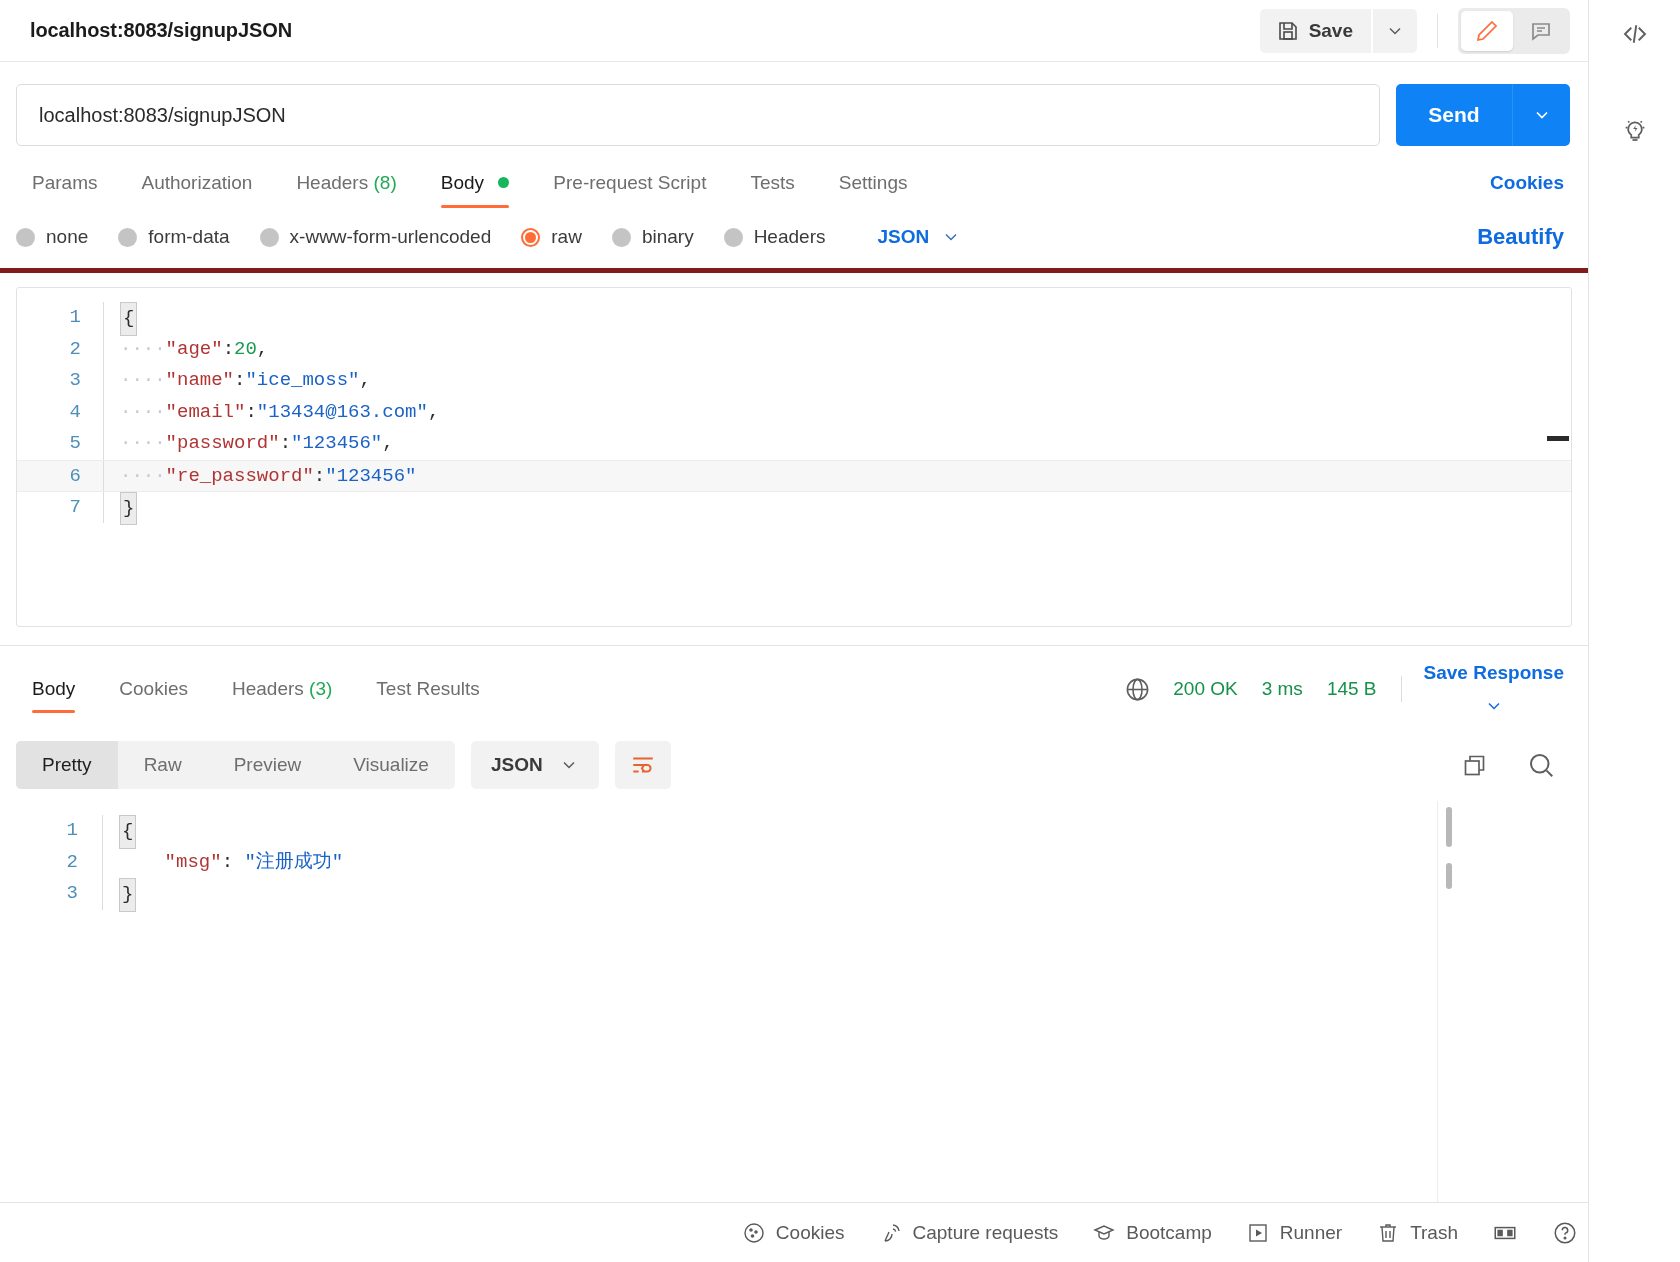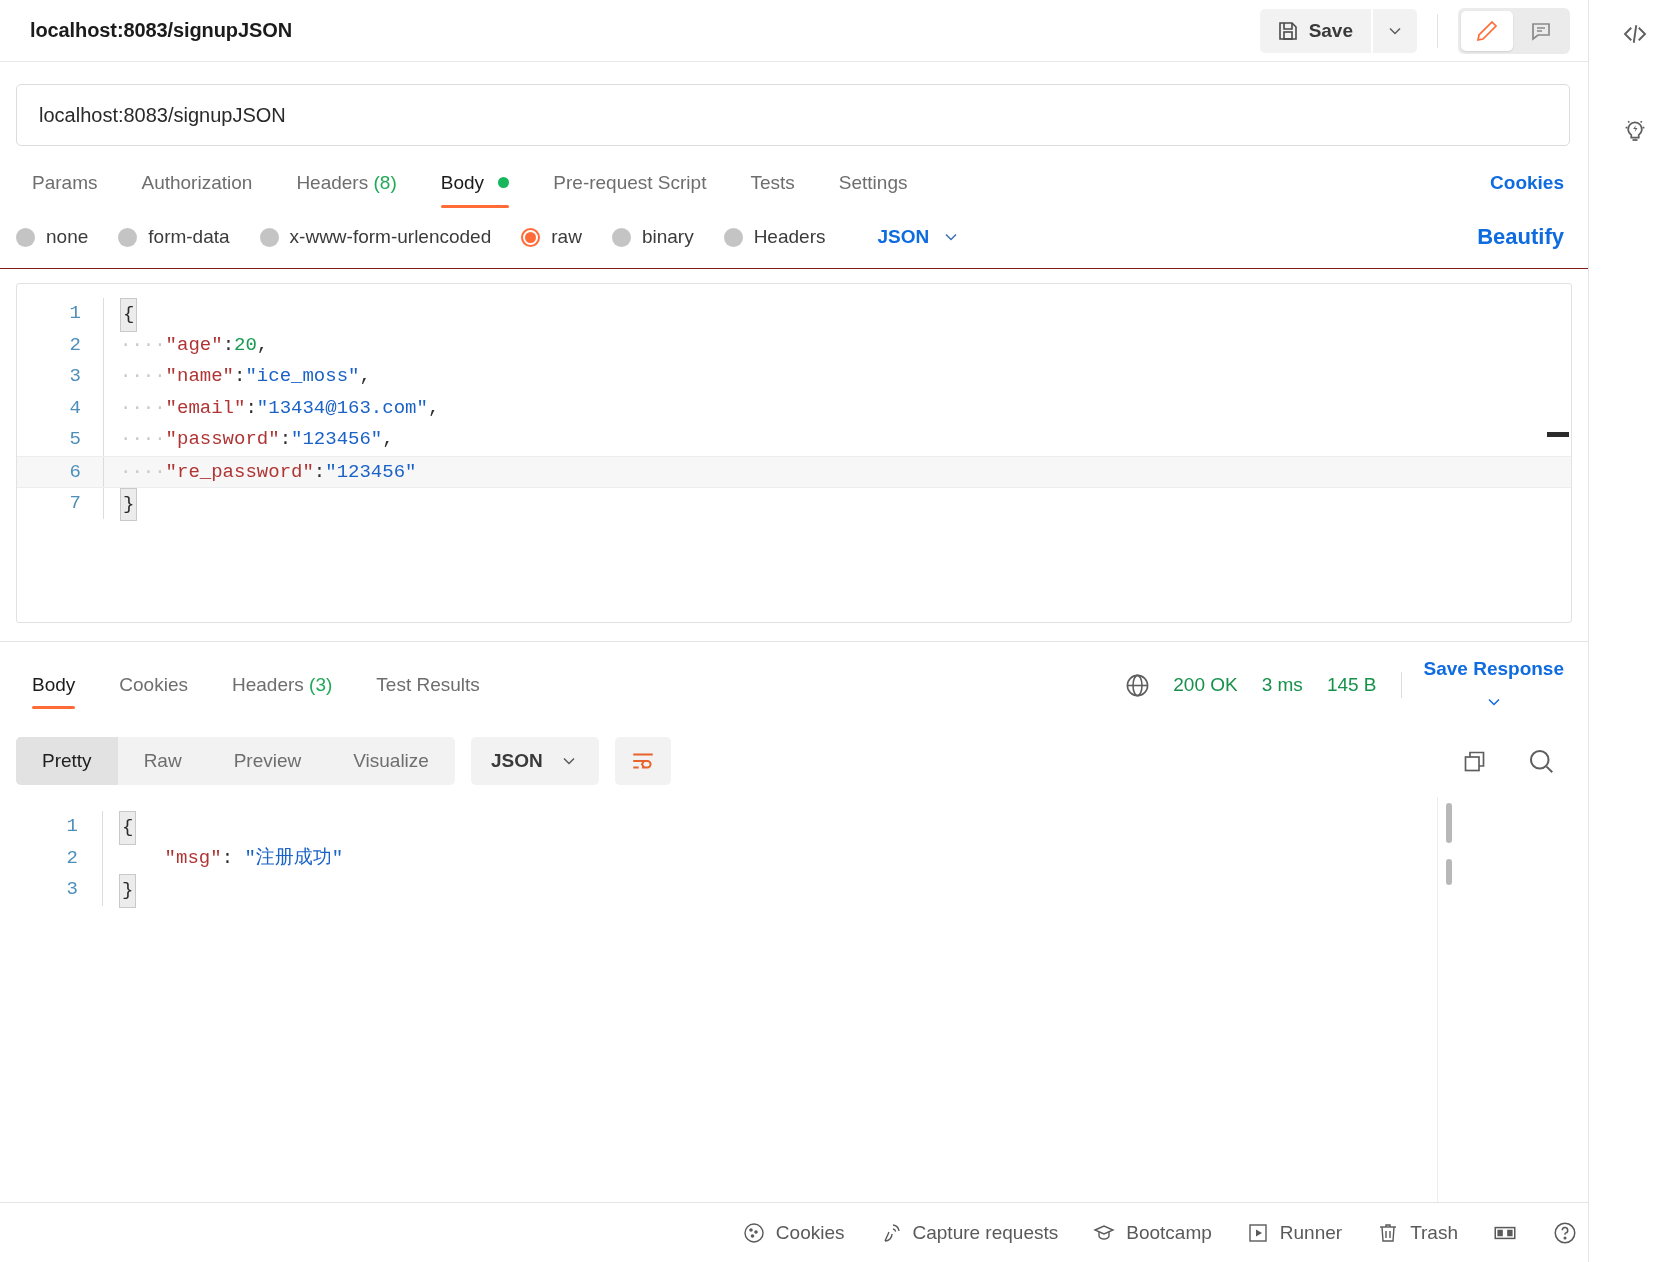--- a/index.html
+++ b/index.html
@@ -86,21 +86,21 @@
   .rtab.active { color: #1b1b1b; font-weight: normal; }
   .rtab.active::after {
     content: ""; position: absolute; left: 22px; right: 22px; bottom: 0;
     height: 3px; background: #ff6c37; border-radius: 2px;
   }
   .count-green { color: #20a956; }
   .dot-green { display: inline-block; width: 11px; height: 11px; border-radius: 50%; background: #17b65b; margin-left: 9px; vertical-align: 1px; }
   .cookies-link { margin-left: auto; font-size: 19px; font-weight: bold; color: #0f6be0; cursor: pointer; padding-bottom: 14px; padding-right: 6px; }
 
   
-  .bodytype-row { display: flex; align-items: center; gap: 0; padding: 16px 18px 18px 16px; border-bottom: 1px solid #7f1d1d; }
+  .bodytype-row { display: flex; align-items: center; gap: 0; padding: 16px 18px 18px 16px; border-bottom: 5px solid #7f1d1d; }
   .radio-item { display: flex; align-items: center; gap: 11px; margin-right: 30px; cursor: pointer; font-size: 19px; color: #3b3b3b; }
   .radio-mark { width: 19px; height: 19px; border-radius: 50%; background: #c4c4c4; display: inline-block; position: relative; }
   .radio-item.selected .radio-mark { background: #ffffff; border: 2px solid #ff6c37; }
   .radio-item.selected .radio-mark::after {
     content: ""; position: absolute; inset: 2px; border-radius: 50%; background: #ff6c37;
   }
   .json-sel { display: flex; align-items: center; gap: 12px; margin-left: 22px; font-size: 19px; font-weight: bold; color: #0f6be0; cursor: pointer; }
   .beautify { margin-left: auto; font-size: 22px; font-weight: bold; color: #0f6be0; cursor: pointer; padding-right: 6px; }
 
   
@@ -215,20 +215,30 @@
             </span>
           </button>
         </div>
       </div>
     </div>
 
     <div class="urlbar-wrap">
       <div class="url-combo">
         <input class="url-input" value="localhost:8083/signupJSON" placeholder="Enter request URL" style="">
       </div>
+      <div class="send-group">
+        <button class="send-btn">Send</button>
+        <button class="send-caret">
+          <span>
+            <svg width="20" height="20" viewBox="0 0 24 24" fill="none" stroke="#ffffff" stroke-width="2">
+                <path d="M6 9l6 6 6-6"></path>
+              </svg>
+          </span>
+        </button>
+      </div>
     </div>
 
     <div class="req-tabs">
       <div class="rtab"><span>Params</span></div>
       <div class="rtab"><span>Authorization</span></div>
       <div class="rtab">
         <span>Headers</span>
         <span class="count-green">(8)</span>
       </div>
       <div class="rtab active">

